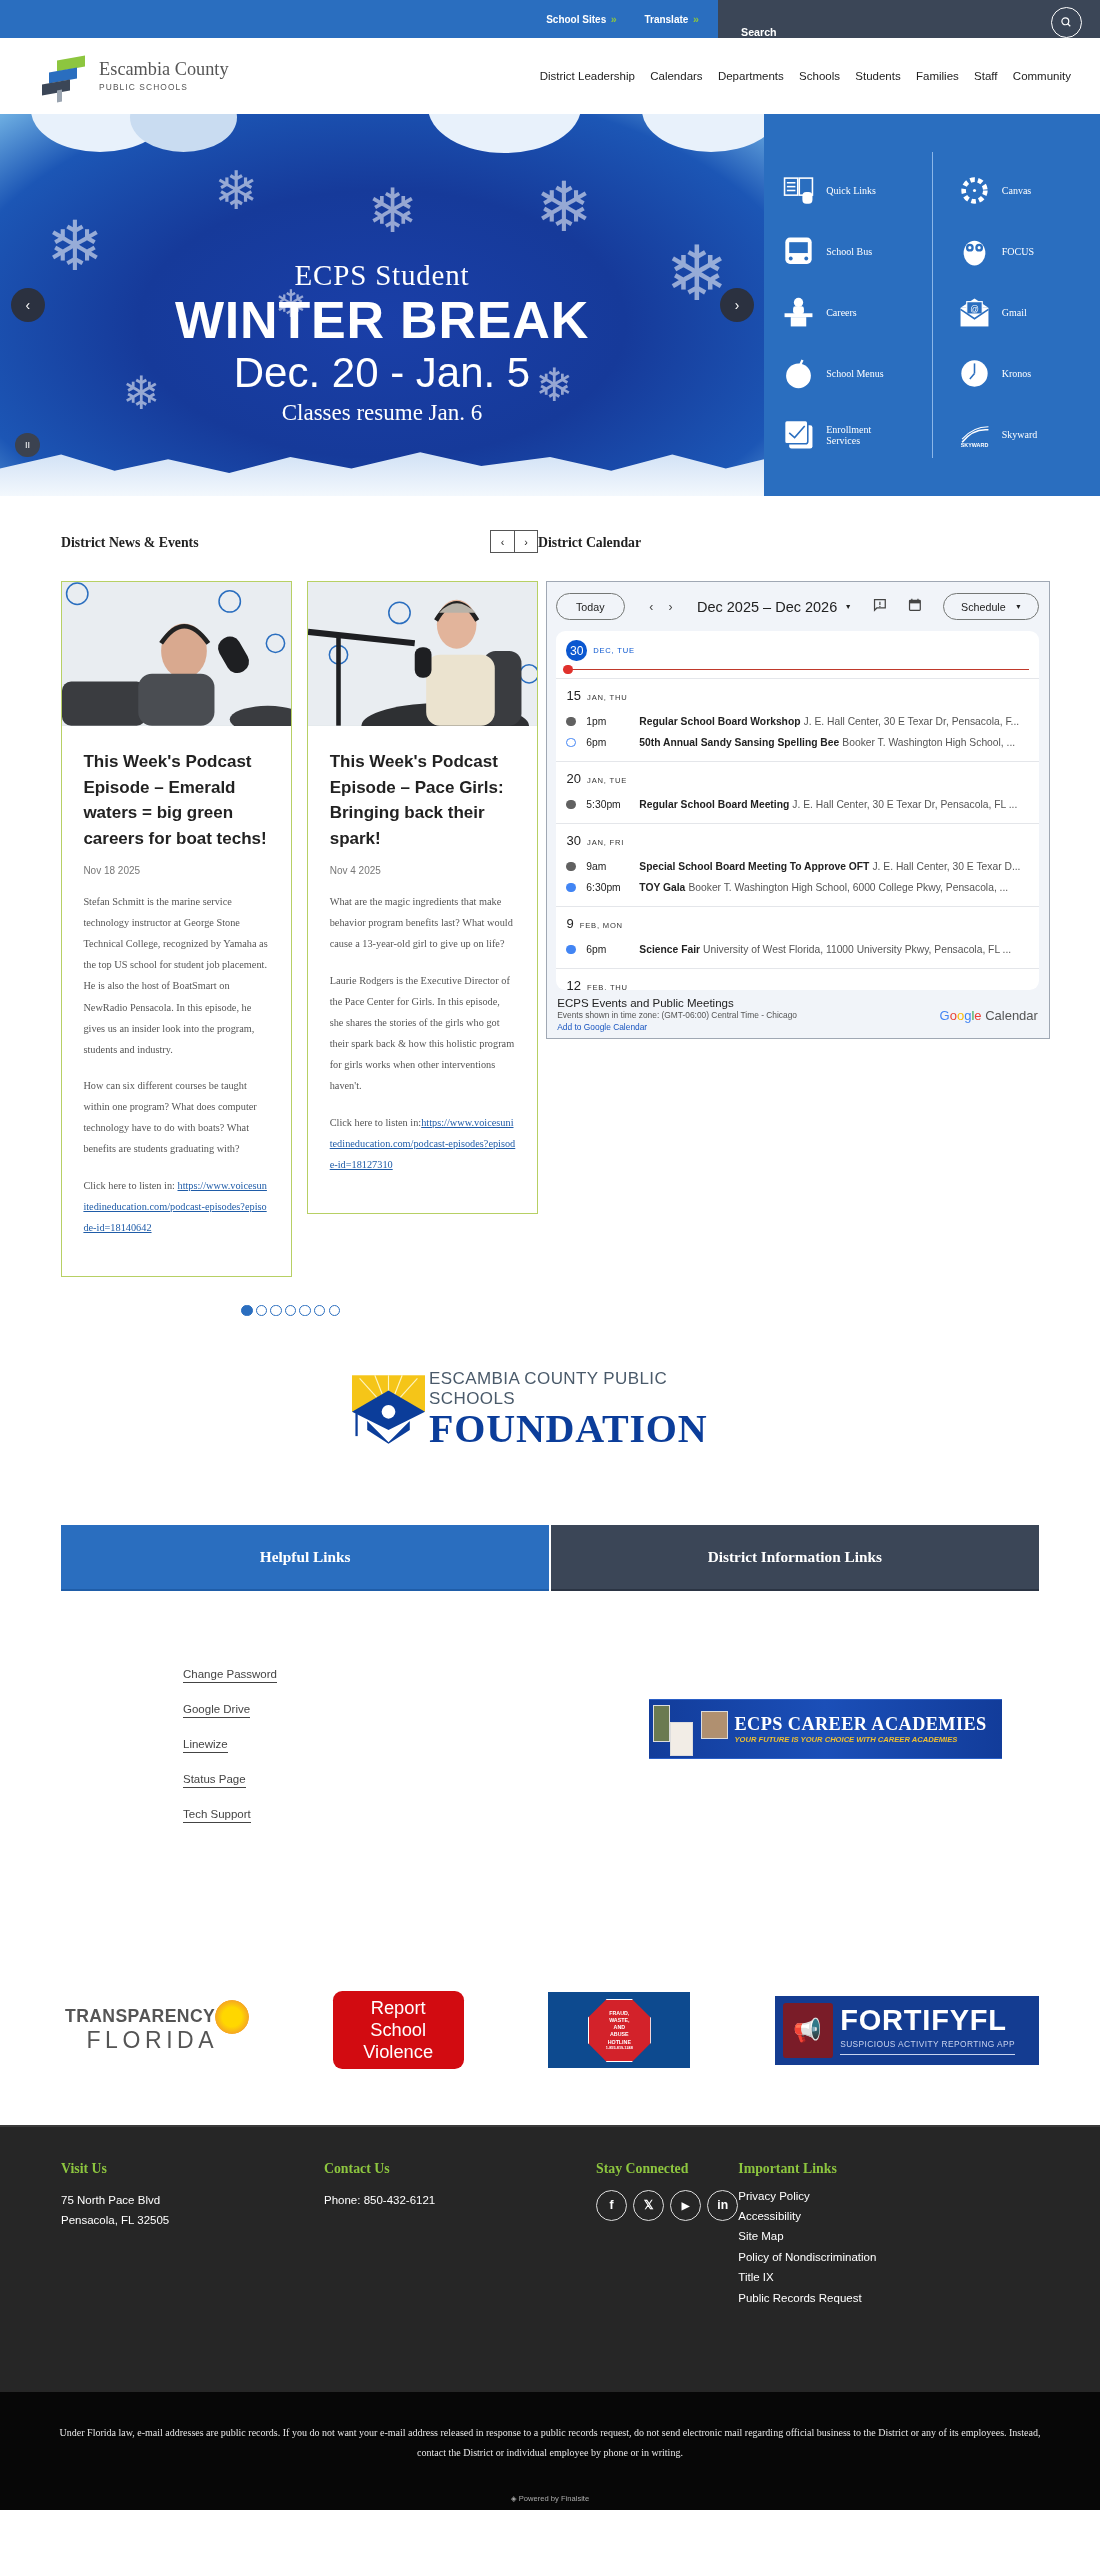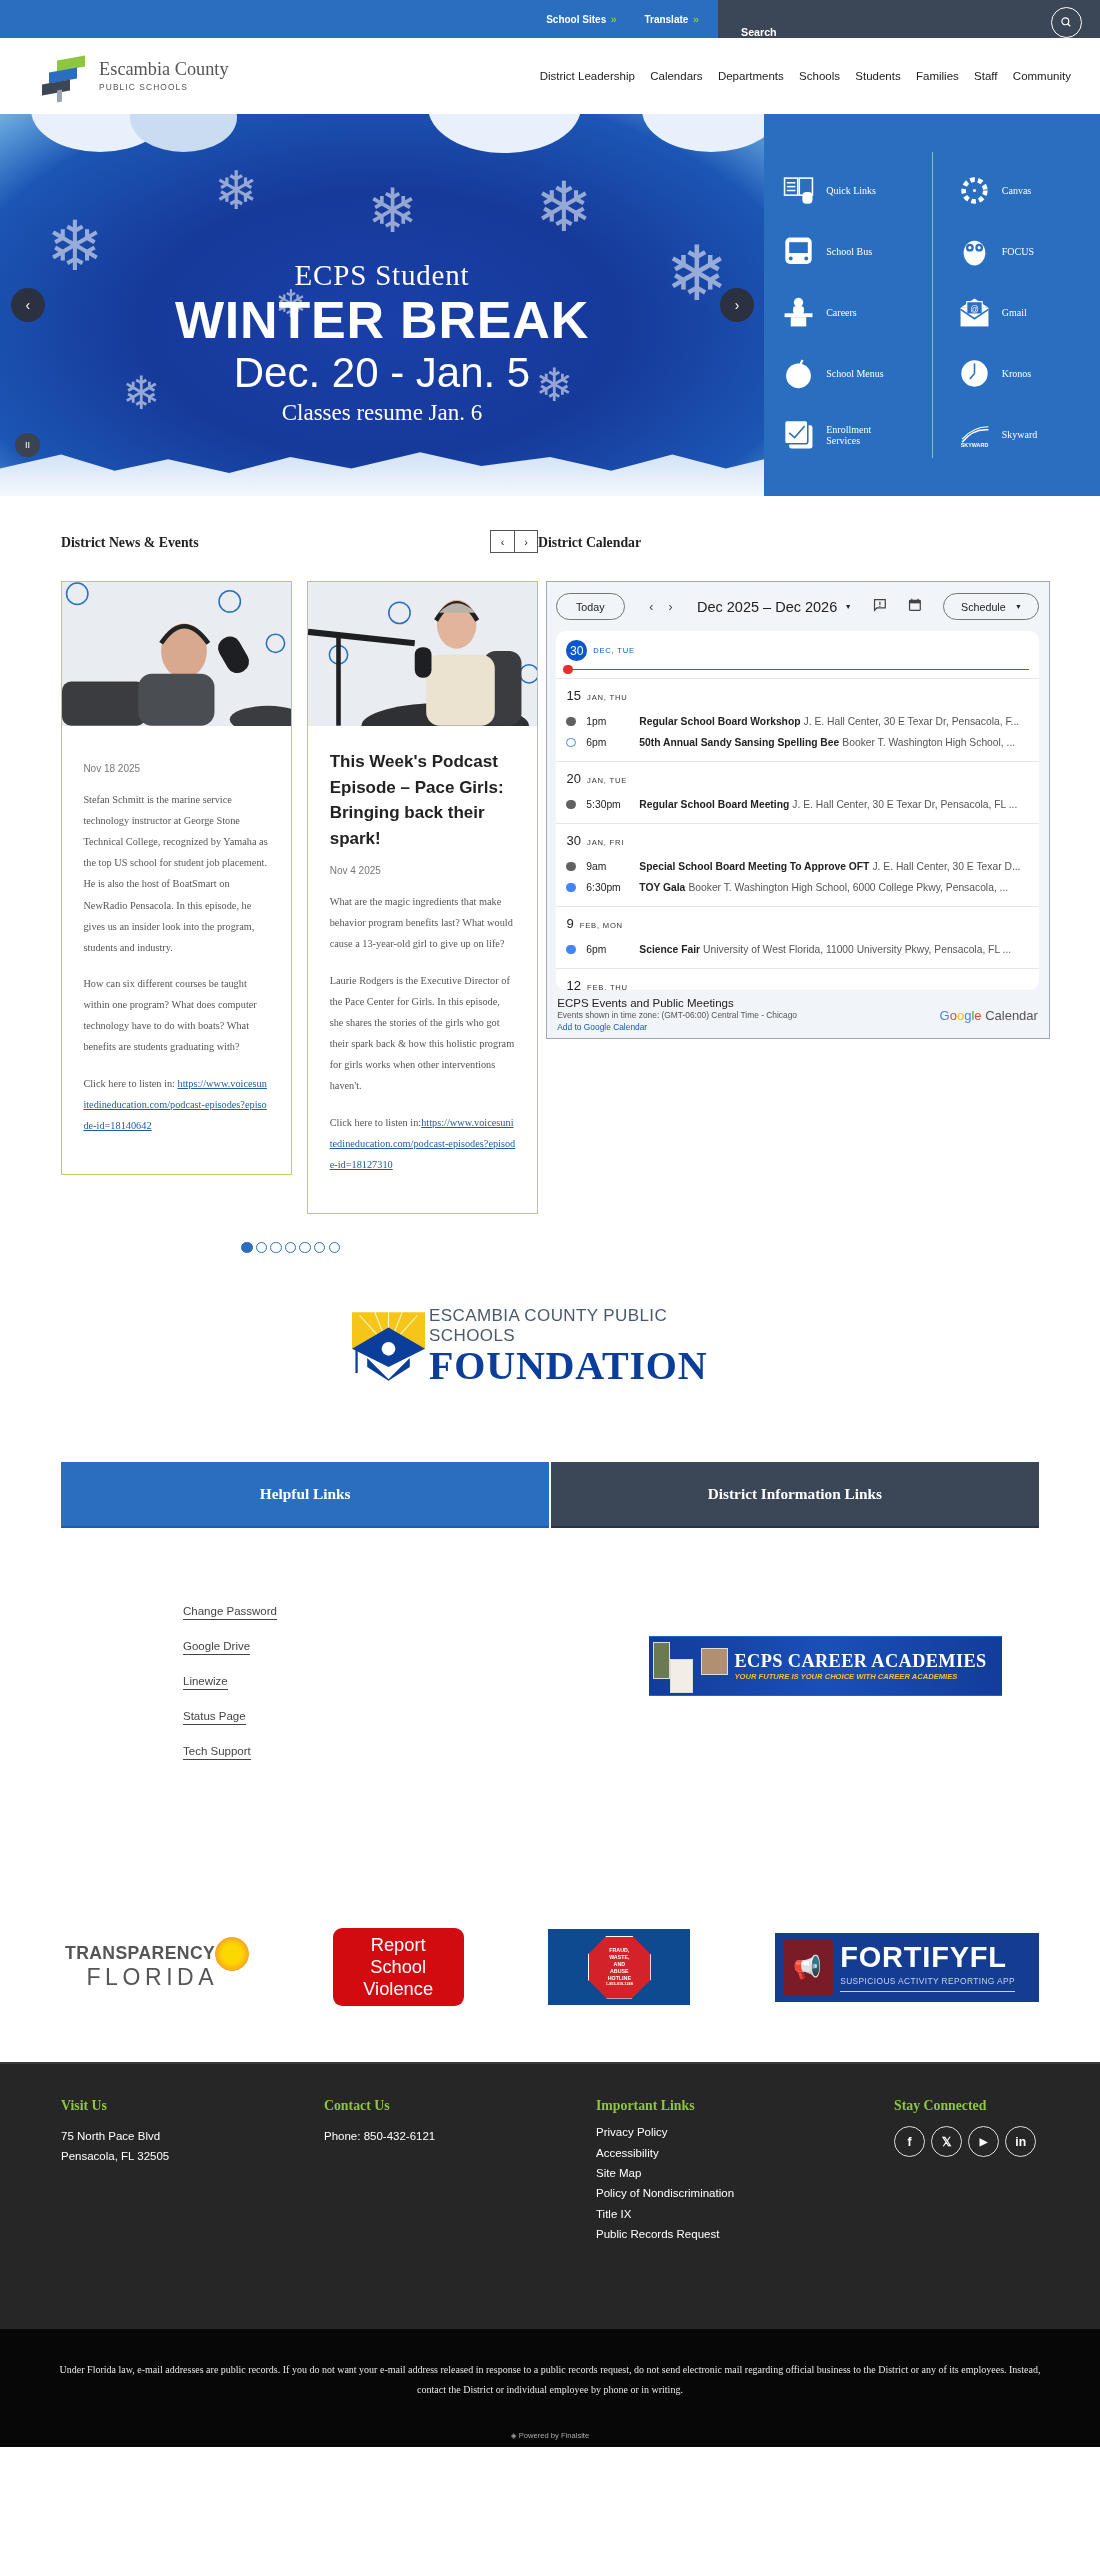--- a/index.html
+++ b/index.html
@@ -362,20 +362,21 @@
             <circle cx="280" cy="80" r="12" fill="none" stroke="#2a6ebf" stroke-width="2"></circle>
             <rect x="0" y="130" width="110" height="58" rx="12" fill="#3a3c40"></rect>
             <ellipse cx="160" cy="90" rx="30" ry="36" fill="#d9a98f"></ellipse>
             <path d="M130 80 Q160 35 192 80" fill="none" stroke="#222" stroke-width="6"></path>
             <rect x="100" y="120" width="100" height="68" rx="18" fill="#4a4d52"></rect>
             <rect x="210" y="70" width="30" height="50" rx="14" fill="#1e1f22" transform="rotate(-30 225 95)"></rect>
             <ellipse cx="270" cy="180" rx="50" ry="18" fill="#3a3c40"></ellipse>
           </svg>
         </div>
         <div class="body">
+          <h3 class="ttl">This Week's Podcast Episode – Emerald waters = big green careers for boat techs!</h3>
           <div class="date">Nov 18 2025</div>
           <p>Stefan Schmitt is the marine service technology instructor at George Stone Technical College, recognized by Yamaha as the top US school for student job placement. He is also the host of BoatSmart on NewRadio Pensacola. In this episode, he gives us an insider look into the program, students and industry.</p>
           <p>How can six different courses be taught within one program? What does computer technology have to do with boats? What benefits are students graduating with?</p>
           <p><span>Click here to listen in: </span><a href="#">https://www.voicesunitedineducation.com/podcast-episodes?episode-id=18140642</a></p>
         </div>
       </article>
       <article class="card">
         <div class="img">
           <svg width="231" height="144" viewBox="0 0 303 188">
             <rect width="303" height="188" fill="#e9edf1"></rect>
@@ -618,36 +619,36 @@
 <footer class="footer">
   <div class="col" style="width:263px;">
     <h4>Visit Us</h4>
     <div class="line">75 North Pace Blvd</div>
     <div class="line">Pensacola, FL  32505</div>
   </div>
   <div class="col" style="width:272px;">
     <h4>Contact Us</h4>
     <div class="line">Phone:  850-432-6121</div>
   </div>
+  <div class="col">
+    <h4>Stay Connected</h4>
+    <div class="socials">
+      <span>f</span>
+      <span>𝕏</span>
+      <span style="font-size:10px;">▶</span>
+      <span>in</span>
+    </div>
+  </div>
   <div class="col links" style="width:298px;">
     <h4>Important Links</h4>
     <a href="#">Privacy Policy</a>
     <a href="#">Accessibility</a>
     <a href="#">Site Map</a>
     <a href="#">Policy of Nondiscrimination</a>
     <a href="#">Title IX</a>
     <a href="#">Public Records Request</a>
   </div>
-  <div class="col">
-    <h4>Stay Connected</h4>
-    <div class="socials">
-      <span>f</span>
-      <span>𝕏</span>
-      <span style="font-size:10px;">▶</span>
-      <span>in</span>
-    </div>
-  </div>
 </footer>
 <div class="legal">
   <p>Under Florida law, e-mail addresses are public records. If you do not want your e-mail address released in response to a public records request, do not send electronic mail regarding official business to the District or any of its employees. Instead, contact the District or individual employee by phone or in writing.</p>
   <div class="pw"><span>◈ </span><span>Powered by Finalsite</span></div>
 </div>
 
 
 </body></html>

